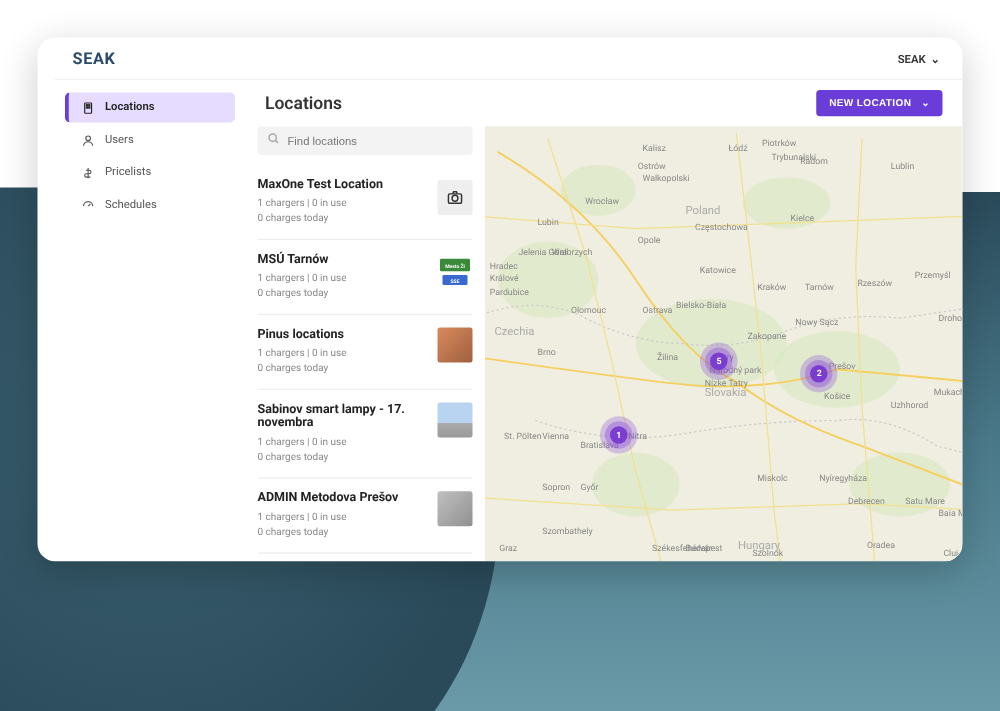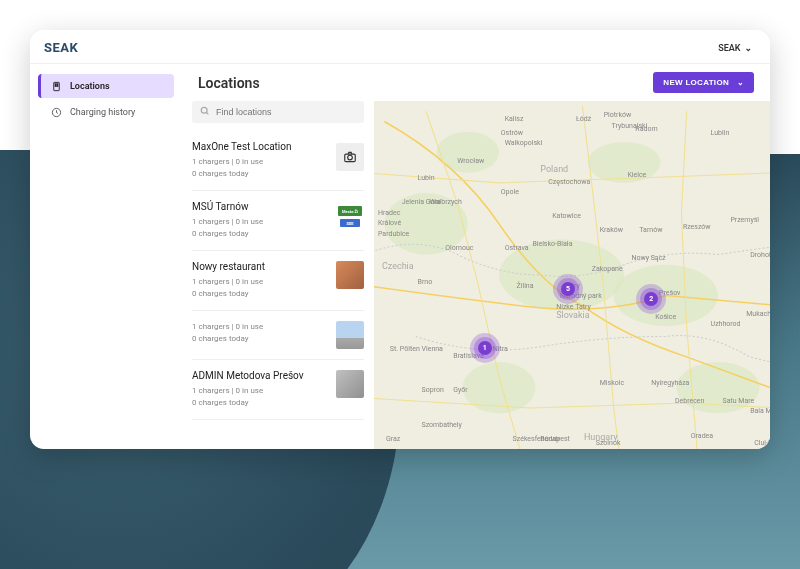--- a/index.html
+++ b/index.html
@@ -5,21 +5,21 @@
 * { box-sizing: border-box; margin: 0; padding: 0; }
 body {
   font-family: -apple-system, BlinkMacSystemFont, "Segoe UI", Roboto, sans-serif;
   background: linear-gradient(to bottom, #fff 0%, #fff 27%, #2a4a5a 27%, #4a7a8a 62%, #6a9aa8 100%);
   width: 800px; height: 569px; overflow: hidden; position: relative;
 }
 .bg-shape { position: absolute; top: 150px; left: 0; width: 400px; height: 500px; background: radial-gradient(ellipse at 30% 40%, #3a5f6f 0%, #2a4a5a 70%); border-radius: 0 60% 60% 0; z-index: 0; }
 .card {
   position: absolute; top: 30px; left: 30px; right: 30px; bottom: 120px;
   background: #fff; border-radius: 14px; box-shadow: 0 8px 30px rgba(0,0,0,0.2);
-  display: flex; flex-direction: column; overflow: hidden; z-index: 1;
+  display: flex; flex-direction: column; overflow: hidden; z-index: 1; padding-left: 14px;
 }
 .topbar { display:flex; justify-content:space-between; align-items:center; padding:10px 18px 8px 14px; border-bottom:1px solid #f0f0f0; }
 .brand { font-size:13px; font-weight:700; letter-spacing:0.5px; color:#2a4a6a; }
 .user-pill { display:flex; align-items:center; gap:4px; font-size:9px; font-weight:600; color:#333; cursor:pointer; }
 .body { display:flex; flex:1; overflow:hidden; }
 .sidebar { width:152px; padding:8px 0; }
 .nav-item { display:flex; align-items:center; gap:8px; padding:6px 12px; margin:2px 8px; font-size:9px; color:#555; border-radius:4px; cursor:pointer; }
 .nav-item.active { background:#e6dcff; color:#222; font-weight:600; border-left:3px solid #6a3dd8; padding-left:9px; }
 .nav-icon { width:12px; height:12px; display:flex; align-items:center; justify-content:center; }
 .main { flex:1; display:flex; flex-direction:column; overflow:hidden; }
@@ -27,21 +27,21 @@
 .page-title { font-size:14px; font-weight:600; color:#333; }
 .btn-new { background:#6a3dd8; color:#fff; border:none; padding:6px 10px; font-size:8px; font-weight:700; letter-spacing:0.3px; border-radius:3px; display:flex; align-items:center; gap:8px; cursor:pointer; }
 .btn-caret { font-size:8px; }
 .content { display:flex; flex:1; overflow:hidden; }
 .list-panel { width:192px; padding:0 10px; overflow:hidden; }
 .search-box { display:flex; align-items:center; gap:6px; background:#f3f3f3; padding:5px 8px; border-radius:3px; margin-bottom:8px; }
 .search-icon { color:#aaa; font-size:10px; }
 .search-input { border:none; background:transparent; font-size:9px; color:#999; outline:none; flex:1; }
 .loc-item { border-bottom:1px solid #eee; padding:10px 0; display:flex; gap:8px; }
 .loc-text { flex:1; }
-.loc-title { font-size:10px; font-weight:400; color:#222; margin-bottom:4px; }
+.loc-title { font-size:10px; font-weight:700; color:#222; margin-bottom:4px; }
 .loc-sub { font-size:8px; color:#888; line-height:1.5; }
 .loc-thumb { width:28px; height:28px; background:#eee; display:flex; align-items:center; justify-content:center; font-size:12px; border-radius:2px; flex-shrink:0; align-self:flex-start; margin-top:2px; }
 .thumb-img { width:28px; height:28px; border-radius:2px; }
 .thumb-gradient { background:linear-gradient(135deg,#d88a5a,#a06040); }
 .thumb-blue { background:linear-gradient(180deg,#b8d4f0 0%,#b8d4f0 60%,#aaa 60%,#999 100%); }
 .thumb-gray { background:linear-gradient(135deg,#c0c0c0,#909090); }
 .thumb-svg { width:28px; height:28px; }
 .map-panel { flex:1; position:relative; background:#f0eee0; overflow:hidden; }
 .map-svg { width:100%; height:100%; }
 .marker { position:absolute; width:18px; height:18px; transform:translate(-50%,-50%); }
@@ -78,25 +78,42 @@
               <rect x="13" y="6" width="2" height="2"></rect>
               <rect x="9" y="10" width="2" height="2"></rect>
               <rect x="13" y="10" width="2" height="2"></rect>
             </svg>
           </span>
           <span>Locations</span>
         </div>
         <div class="nav-item">
           <span class="nav-icon">
             <svg width="11" height="11" viewBox="0 0 24 24" fill="none" stroke="currentColor" stroke-width="2">
-              <circle cx="12" cy="12" r="9"></circle>
-              <path d="M12 7v5l3 2"></path>
-            </svg>
-          </span>
-          <span>Charging history</span>
+              <circle cx="12" cy="8" r="4"></circle>
+              <path d="M4 21c0-4 4-7 8-7s8 3 8 7"></path>
+            </svg>
+          </span>
+          <span>Users</span>
+        </div>
+        <div class="nav-item">
+          <span class="nav-icon">
+            <svg width="11" height="11" viewBox="0 0 24 24" fill="none" stroke="currentColor" stroke-width="2">
+              <path d="M12 3v18M8 7h6a3 3 0 0 1 0 6H9a3 3 0 0 0 0 6h7"></path>
+            </svg>
+          </span>
+          <span>Pricelists</span>
+        </div>
+        <div class="nav-item">
+          <span class="nav-icon">
+            <svg width="11" height="11" viewBox="0 0 24 24" fill="none" stroke="currentColor" stroke-width="2">
+              <path d="M4 13a8 8 0 0 1 16 0"></path>
+              <path d="M12 13l4-4"></path>
+            </svg>
+          </span>
+          <span>Schedules</span>
         </div>
       </div>
     <div class="main">
       <div class="main-header">
         <div class="page-title">Locations</div>
         <button class="btn-new">
           <span>NEW LOCATION</span>
           <span class="btn-caret">⌄</span>
         </button>
       </div>
@@ -136,28 +153,29 @@
                   <svg class="thumb-svg" viewBox="0 0 28 28">
                     <rect x="2" y="3" width="24" height="10" fill="#3a8a3a" rx="1"></rect>
                     <text x="14" y="10" font-size="4" fill="#fff" text-anchor="middle" font-weight="bold">Mesto Ži</text>
                     <rect x="4" y="16" width="20" height="8" fill="#3a6ad0" rx="1"></rect>
                     <text x="14" y="22" font-size="4" fill="#fff" text-anchor="middle" font-weight="bold">SSE</text>
                   </svg>
                 </div>
               </div>
               <div class="loc-item">
                 <div class="loc-text">
-                  <div class="loc-title">Nowy restaurant</div>
+                  <div class="loc-title">Pinus locations</div>
                   <div class="loc-sub">1 chargers | 0 in use</div>
                   <div class="loc-sub">0 charges today</div>
                 </div>
                 <div class="thumb-img thumb-gradient"></div>
               </div>
               <div class="loc-item">
                 <div class="loc-text">
+                  <div class="loc-title">Sabinov smart lampy - 17. novembra</div>
                   <div class="loc-sub">1 chargers | 0 in use</div>
                   <div class="loc-sub">0 charges today</div>
                 </div>
                 <div class="thumb-img thumb-blue"></div>
               </div>
               <div class="loc-item">
                 <div class="loc-text">
                   <div class="loc-title">ADMIN Metodova Prešov</div>
                   <div class="loc-sub">1 chargers | 0 in use</div>
                   <div class="loc-sub">0 charges today</div>

